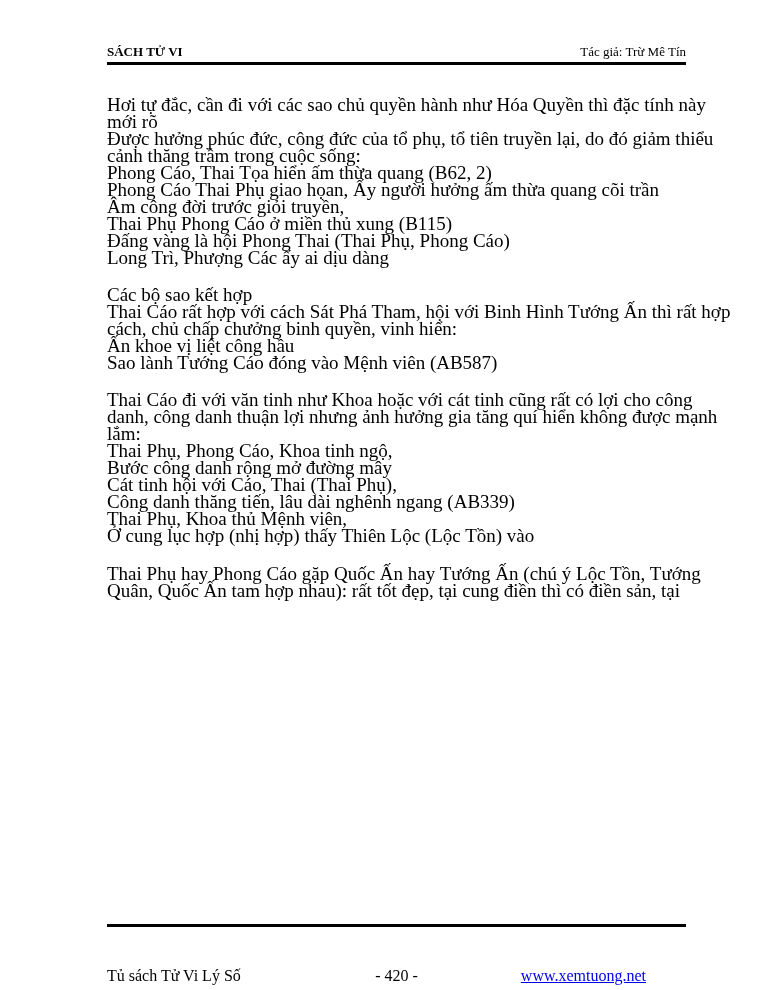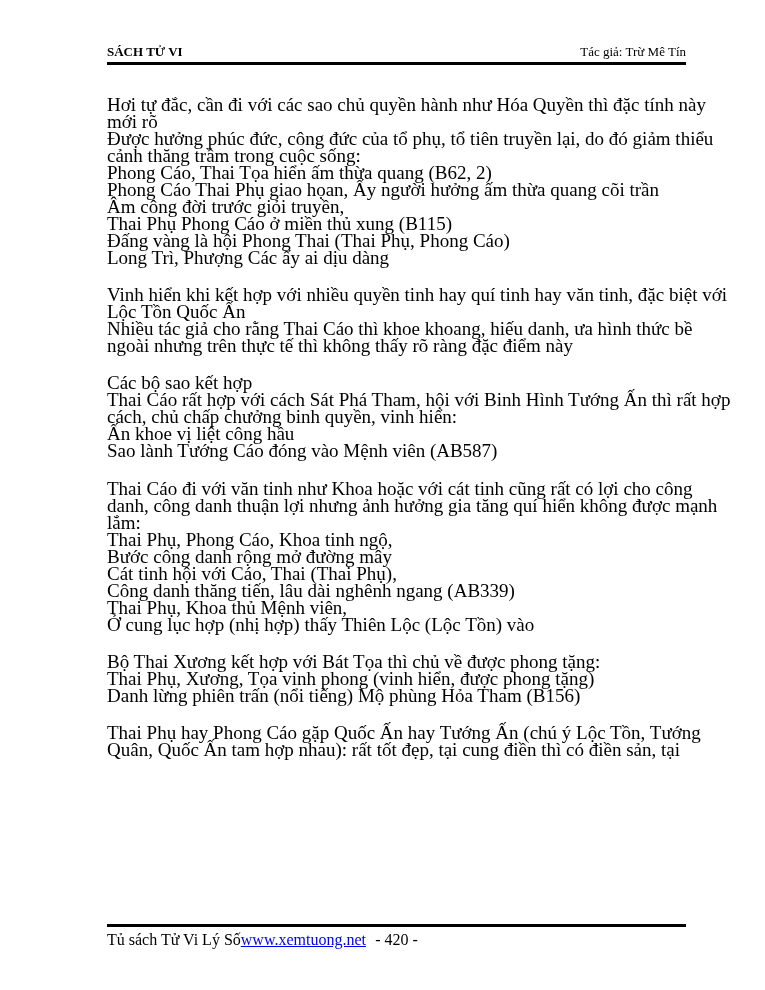--- a/index.html
+++ b/index.html
@@ -56,24 +56,25 @@
     .footer-rule {
       position: absolute;
       top: 924px;
       left: 107px;
       width: 579px;
       height: 2.5px;
       background: #000000;
     }
     .footer-row {
       position: absolute;
-      top: 930px;
+      top: 966px;
       left: 107px;
       width: 579px;
       display: flex;
+      justify-content: space-between;
       align-items: baseline;
       font-size: 16px;
       line-height: 20px;
       white-space: nowrap;
     }
     .footer-link {
       color: #0000EE;
       text-decoration: underline;
       margin-right: 40px;
       cursor: pointer;
@@ -102,41 +103,34 @@
     <p>Hơi tự đắc, cần đi với các sao chủ quyền hành như Hóa Quyền thì đặc tính này
 mới rõ
 Được hưởng phúc đức, công đức của tổ phụ, tổ tiên truyền lại, do đó giảm thiểu
 cảnh thăng trầm trong cuộc sống:
 Phong Cáo, Thai Tọa hiển ấm thừa quang (B62, 2)
 Phong Cáo Thai Phụ giao họan, Ấy người hưởng ấm thừa quang cõi trần
 Âm công đời trước giỏi truyền,
 Thai Phụ Phong Cáo ở miền thủ xung (B115)
 Đấng vàng là hội Phong Thai (Thai Phụ, Phong Cáo)
 Long Trì, Phượng Các ấy ai dịu dàng</p>
-    <p>Vinh hiển khi kết hợp với nhiều quyền tinh hay quí tinh hay văn tinh, đặc biệt với
-Lộc Tồn Quốc Ấn
-Nhiều tác giả cho rằng Thai Cáo thì khoe khoang, hiếu danh, ưa hình thức bề
-ngoài nhưng trên thực tế thì không thấy rõ ràng đặc điểm này</p>
     <p>Các bộ sao kết hợp
 Thai Cáo rất hợp với cách Sát Phá Tham, hội với Binh Hình Tướng Ấn thì rất hợp
 cách, chủ chấp chưởng binh quyền, vinh hiển:
 Ấn khoe vị liệt công hầu
 Sao lành Tướng Cáo đóng vào Mệnh viên (AB587)</p>
     <p>Thai Cáo đi với văn tinh như Khoa hoặc với cát tinh cũng rất có lợi cho công
 danh, công danh thuận lợi nhưng ảnh hưởng gia tăng quí hiển không được mạnh
 lắm:
 Thai Phụ, Phong Cáo, Khoa tinh ngộ,
 Bước công danh rộng mở đường mây
 Cát tinh hội với Cáo, Thai (Thai Phụ),
 Công danh thăng tiến, lâu dài nghênh ngang (AB339)
 Thai Phụ, Khoa thủ Mệnh viên,
 Ở cung lục hợp (nhị hợp) thấy Thiên Lộc (Lộc Tồn) vào</p>
-    <p>Bộ Thai Xương kết hợp với Bát Tọa thì chủ về được phong tặng:
-Thai Phụ, Xương, Tọa vinh phong (vinh hiển, được phong tặng)
-Danh lừng phiên trấn (nổi tiếng) Mộ phùng Hỏa Tham (B156)</p>
     <p>Thai Phụ hay Phong Cáo gặp Quốc Ấn hay Tướng Ấn (chú ý Lộc Tồn, Tướng
 Quân, Quốc Ấn tam hợp nhau): rất tốt đẹp, tại cung điền thì có điền sản, tại</p>
   </div>
 
   <div class="footer-rule"></div>
   <div class="footer-row">
     <span>Tủ sách Tử Vi Lý Số</span>
     <span class="page-number">- 420 -</span>
     <a class="footer-link">www.xemtuong.net</a>
   </div>

